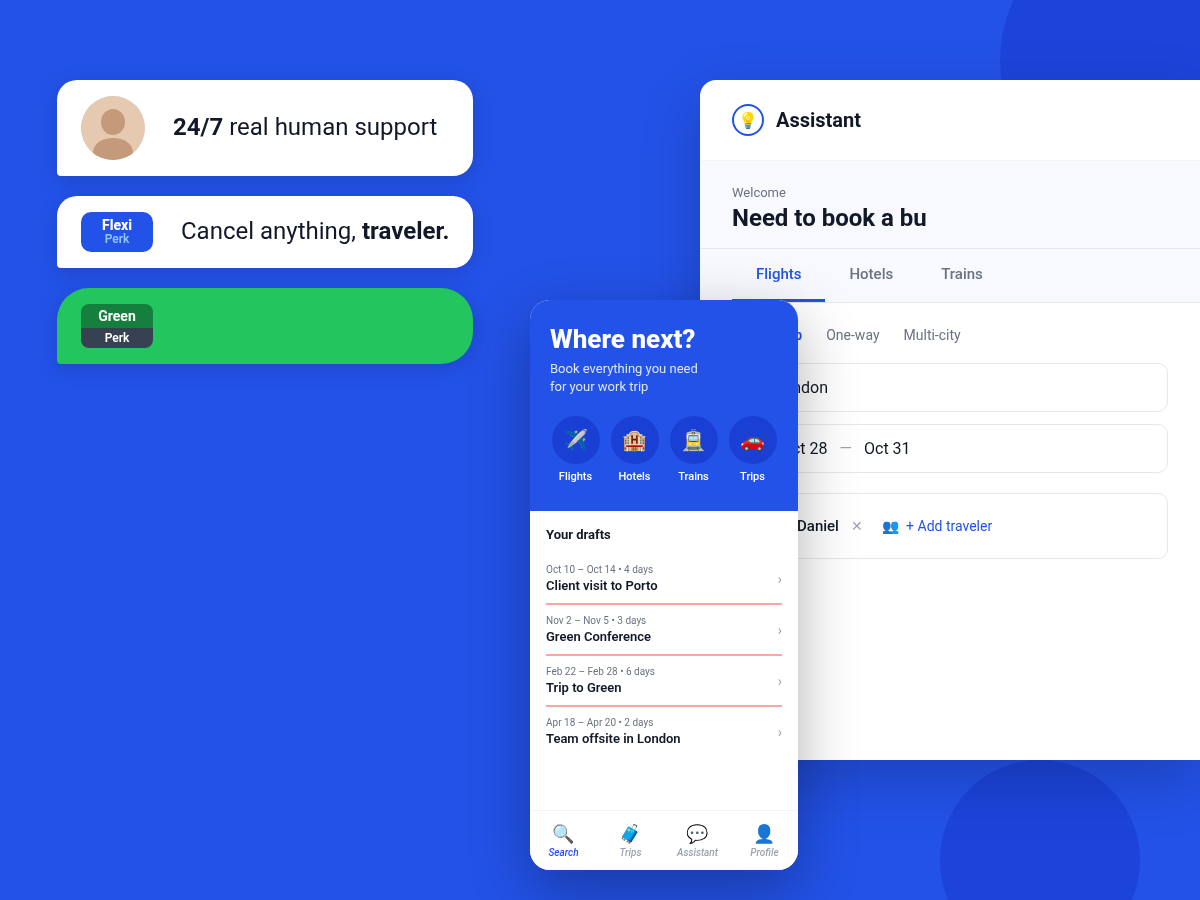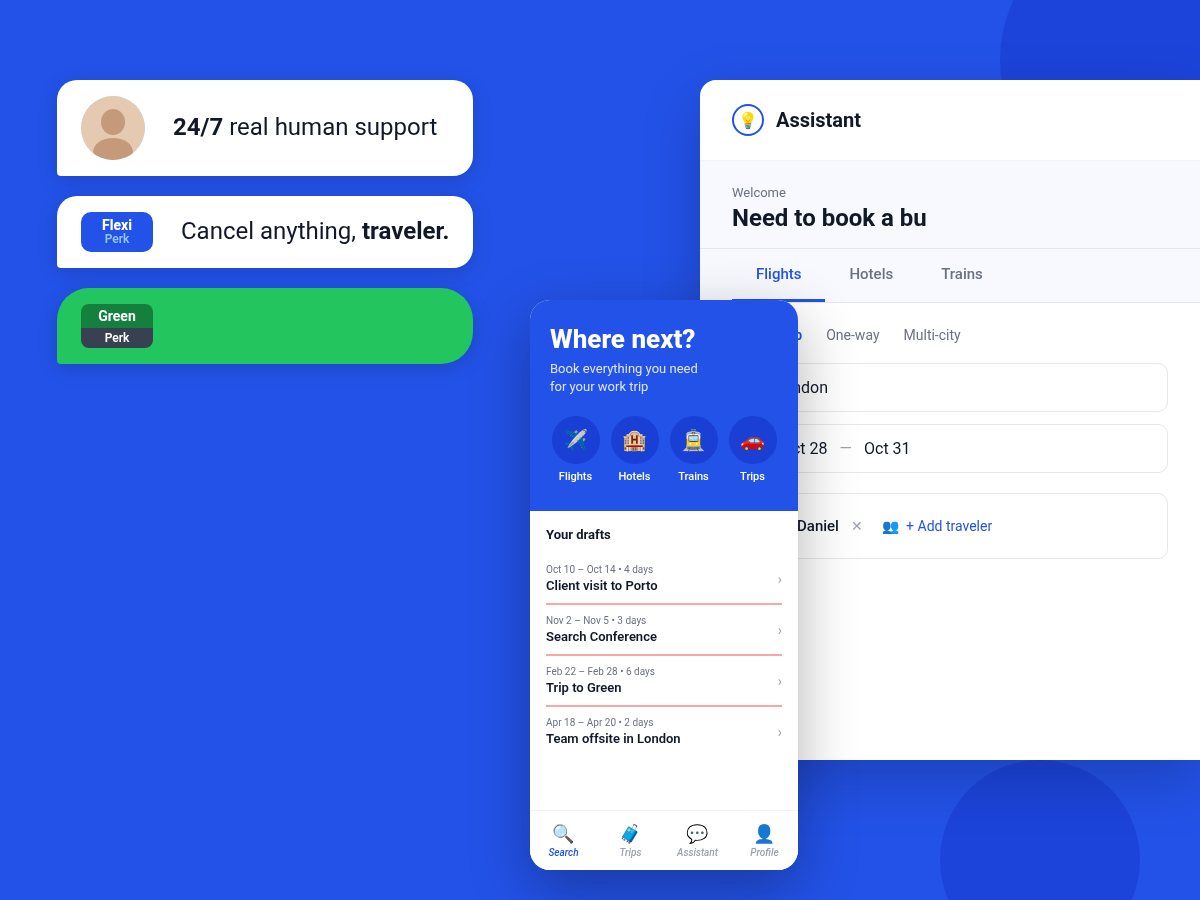--- a/index.html
+++ b/index.html
@@ -562,21 +562,21 @@
       <div>
         <div class="draft-meta">Oct 10 – Oct 14 • 4 days</div>
         <div class="draft-name">Client visit to Porto</div>
       </div>
       <span class="draft-chevron">›</span>
     </div>
 
     <div class="draft-item">
       <div>
         <div class="draft-meta">Nov 2 – Nov 5 • 3 days</div>
-        <div class="draft-name">Search Conference</div>
+        <div class="draft-name">Green Conference</div>
       </div>
       <span class="draft-chevron">›</span>
     </div>
 
     <div class="draft-item">
       <div>
         <div class="draft-meta">Feb 22 – Feb 28 • 6 days</div>
         <div class="draft-name">Trip to Green</div>
       </div>
       <span class="draft-chevron">›</span>

